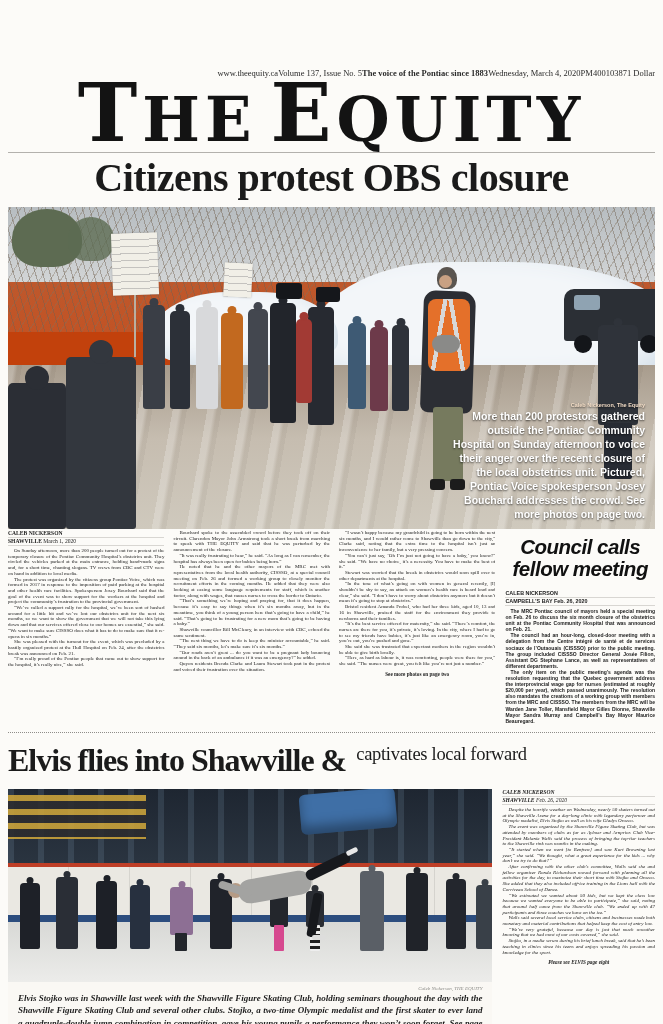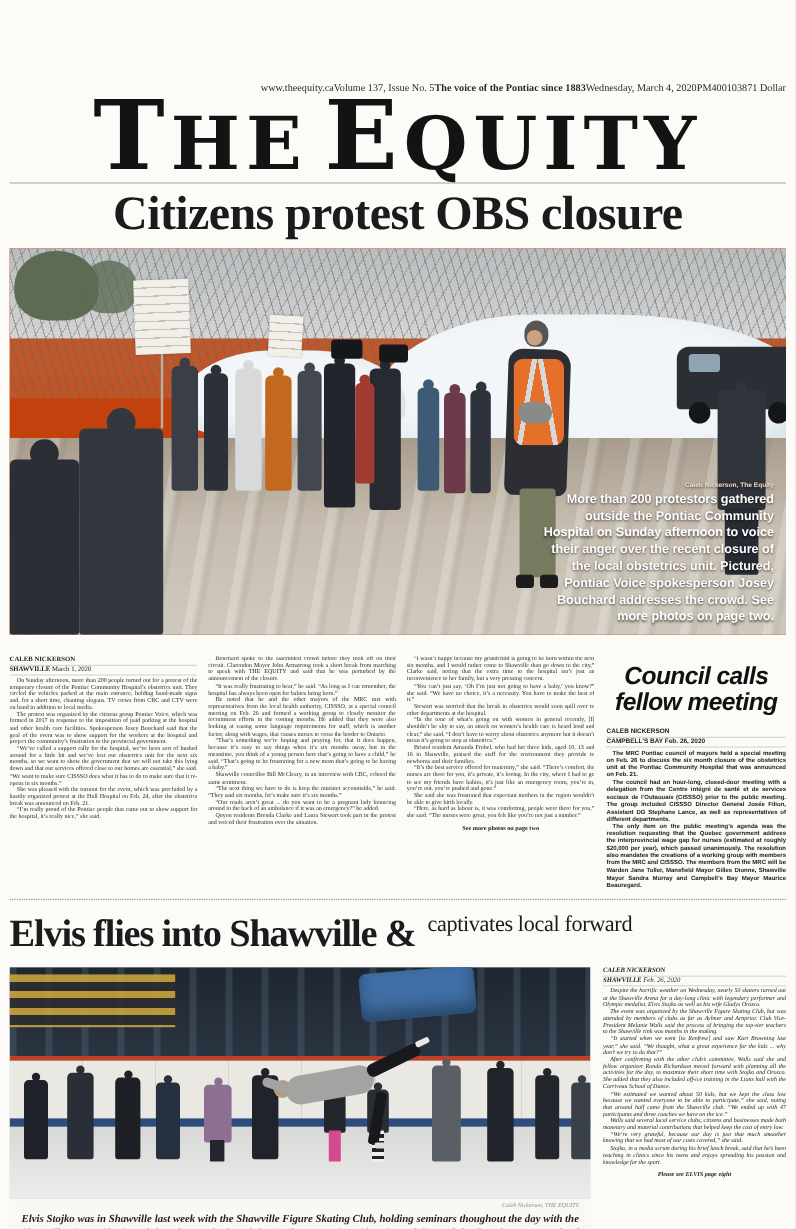--- a/index.html
+++ b/index.html
@@ -43,21 +43,21 @@
   .sign{background:#f1efe7;box-shadow:0 0 2px rgba(0,0,0,.25);
         background-image:repeating-linear-gradient(180deg,transparent 0 6px,rgba(60,60,70,.25) 6px 7px);}
   .camerablob{background:#15171b;border-radius:3px;}
   
   .photo-cap{right:10px;bottom:8px;width:198px;text-align:right;
              font-family:"Liberation Sans",sans-serif;color:#fff;
              text-shadow:0 1px 2px rgba(0,0,0,.65);}
   .photo-cap .credit{font-size:5.5px;font-weight:bold;color:#f3ddc7;margin-bottom:1px;}
   .photo-cap .captext{font-size:10.5px;line-height:14px;font-weight:bold;}
   
-  .article-row{display:flex;gap:10px;margin-top:18px;}
+  .article-row{display:flex;gap:10px;margin-top:1px;}
   .cols{width:489px;height:196px;overflow:hidden;
         column-count:3;column-gap:9px;
         font-size:5px;line-height:5.7px;text-align:justify;}
   .byline{font-weight:bold;font-size:5.6px;line-height:7px;border-bottom:1px solid #d8d6d2;}
   .dateline{font-size:5.6px;line-height:7px;border-bottom:1px solid #d8d6d2;margin-bottom:2px;}
   .dateline b{font-weight:bold;}
   .para{margin:0;text-indent:6px;}
   .jump{font-weight:bold;text-align:center;text-indent:0;margin-top:5px;font-size:5.2px;}
   
   .sidebar{width:150px;height:196px;overflow:hidden;font-family:"Liberation Sans",sans-serif;}

